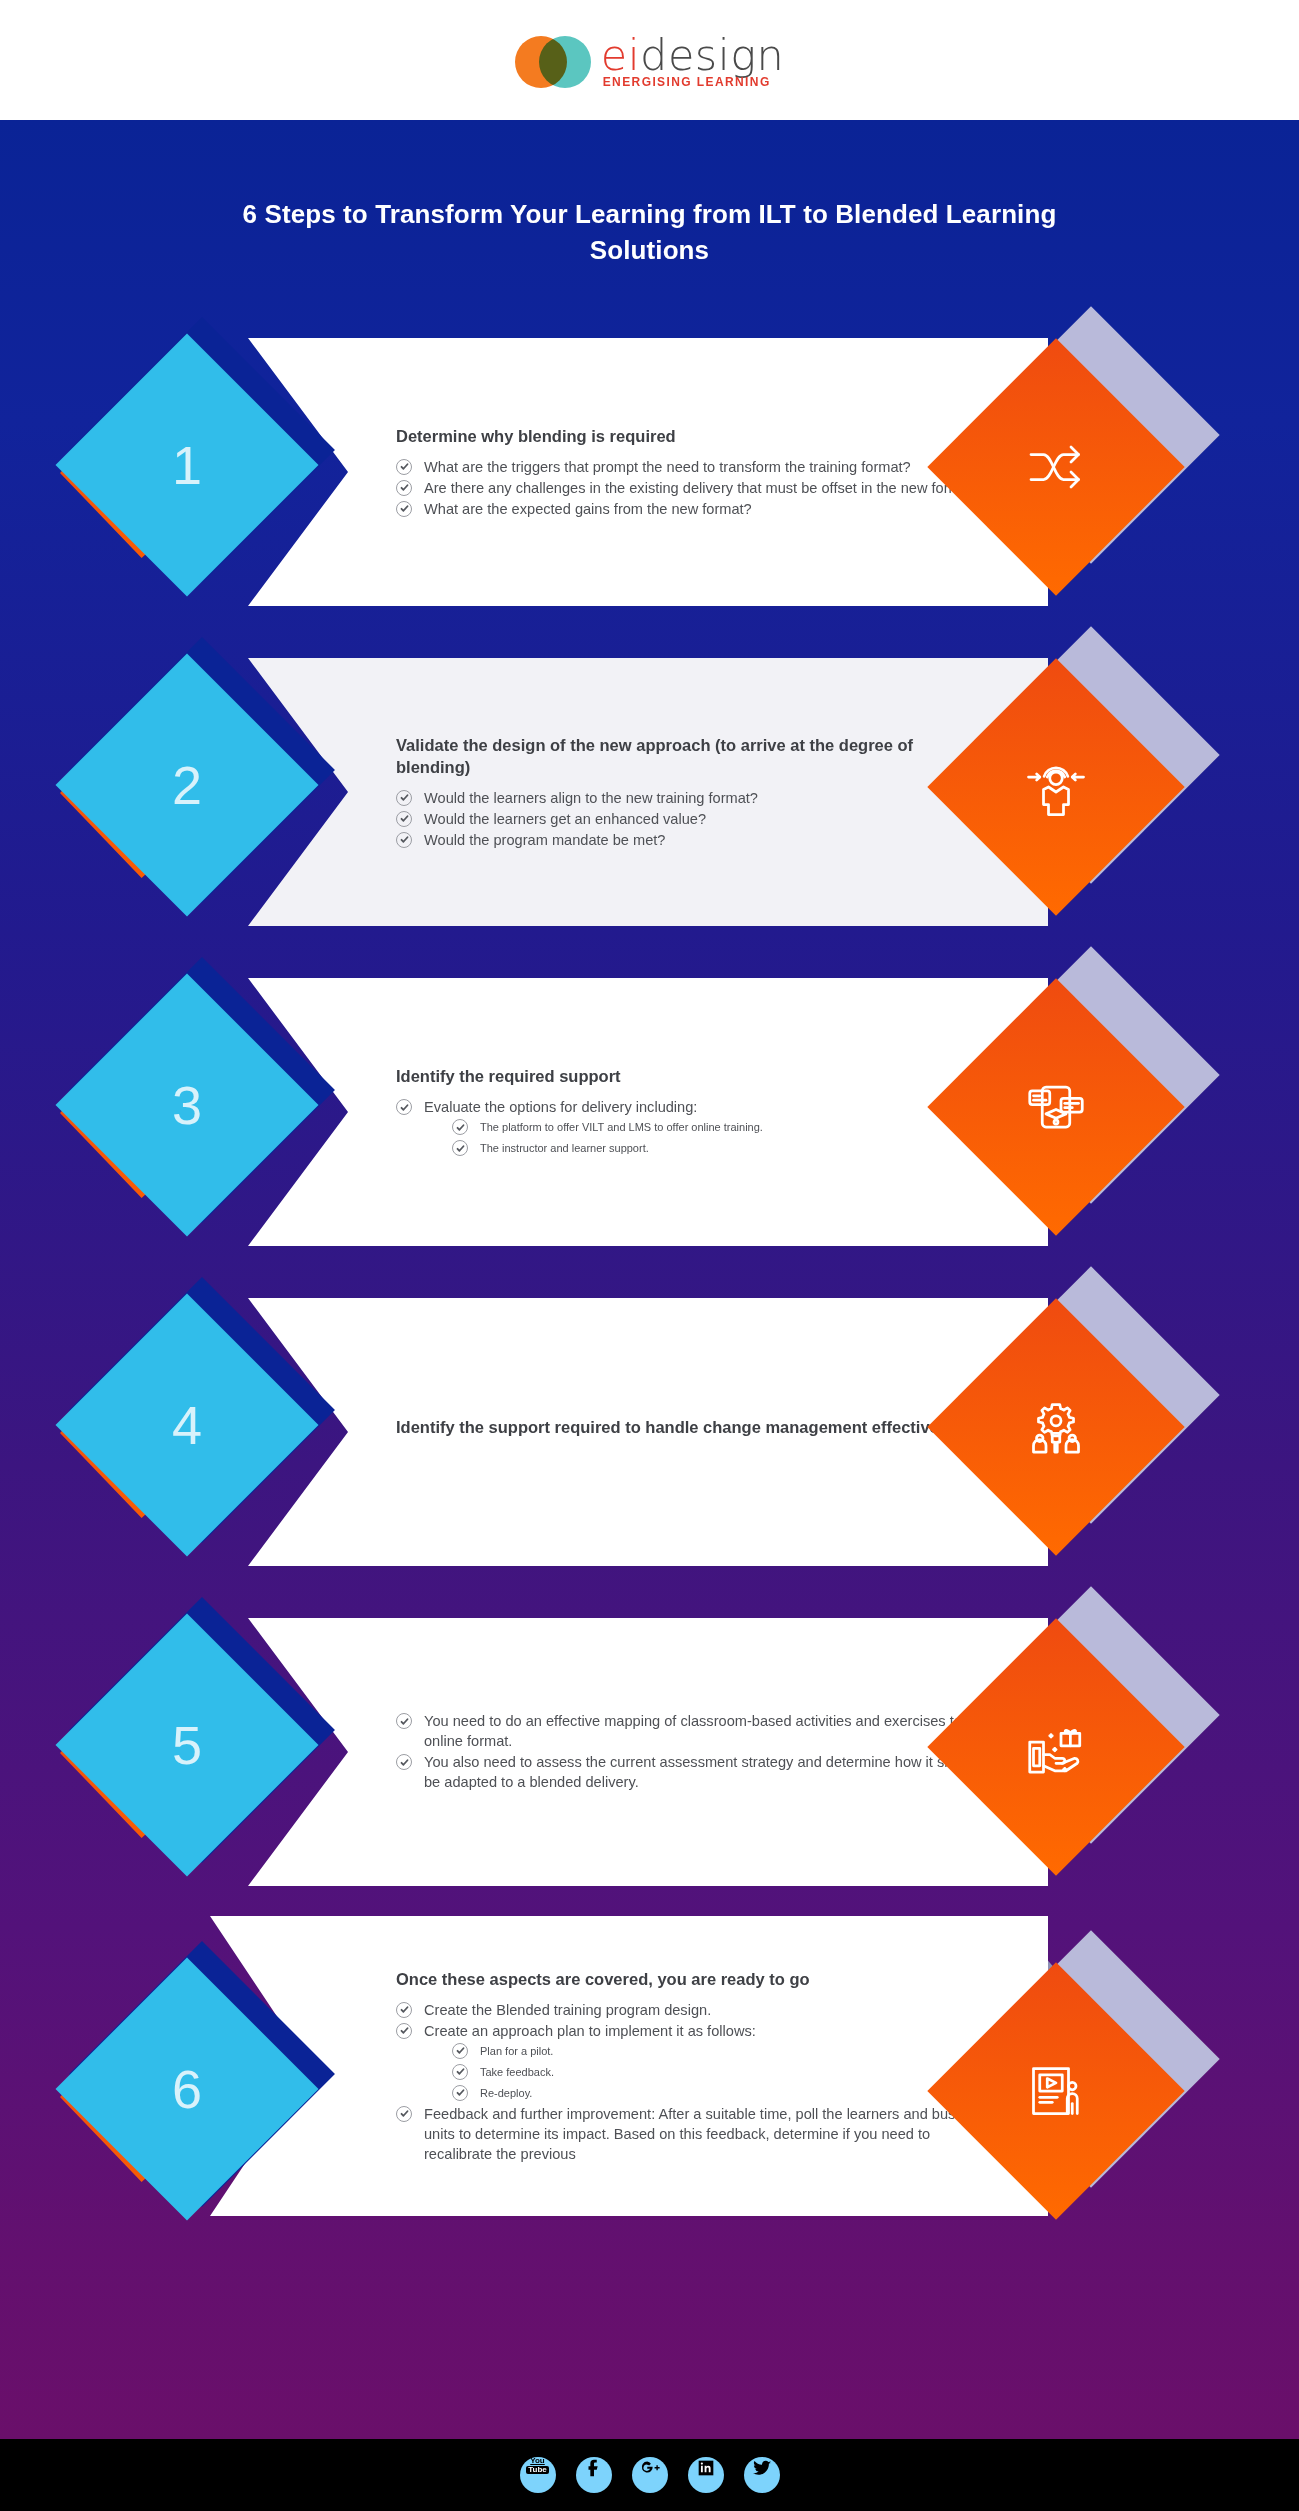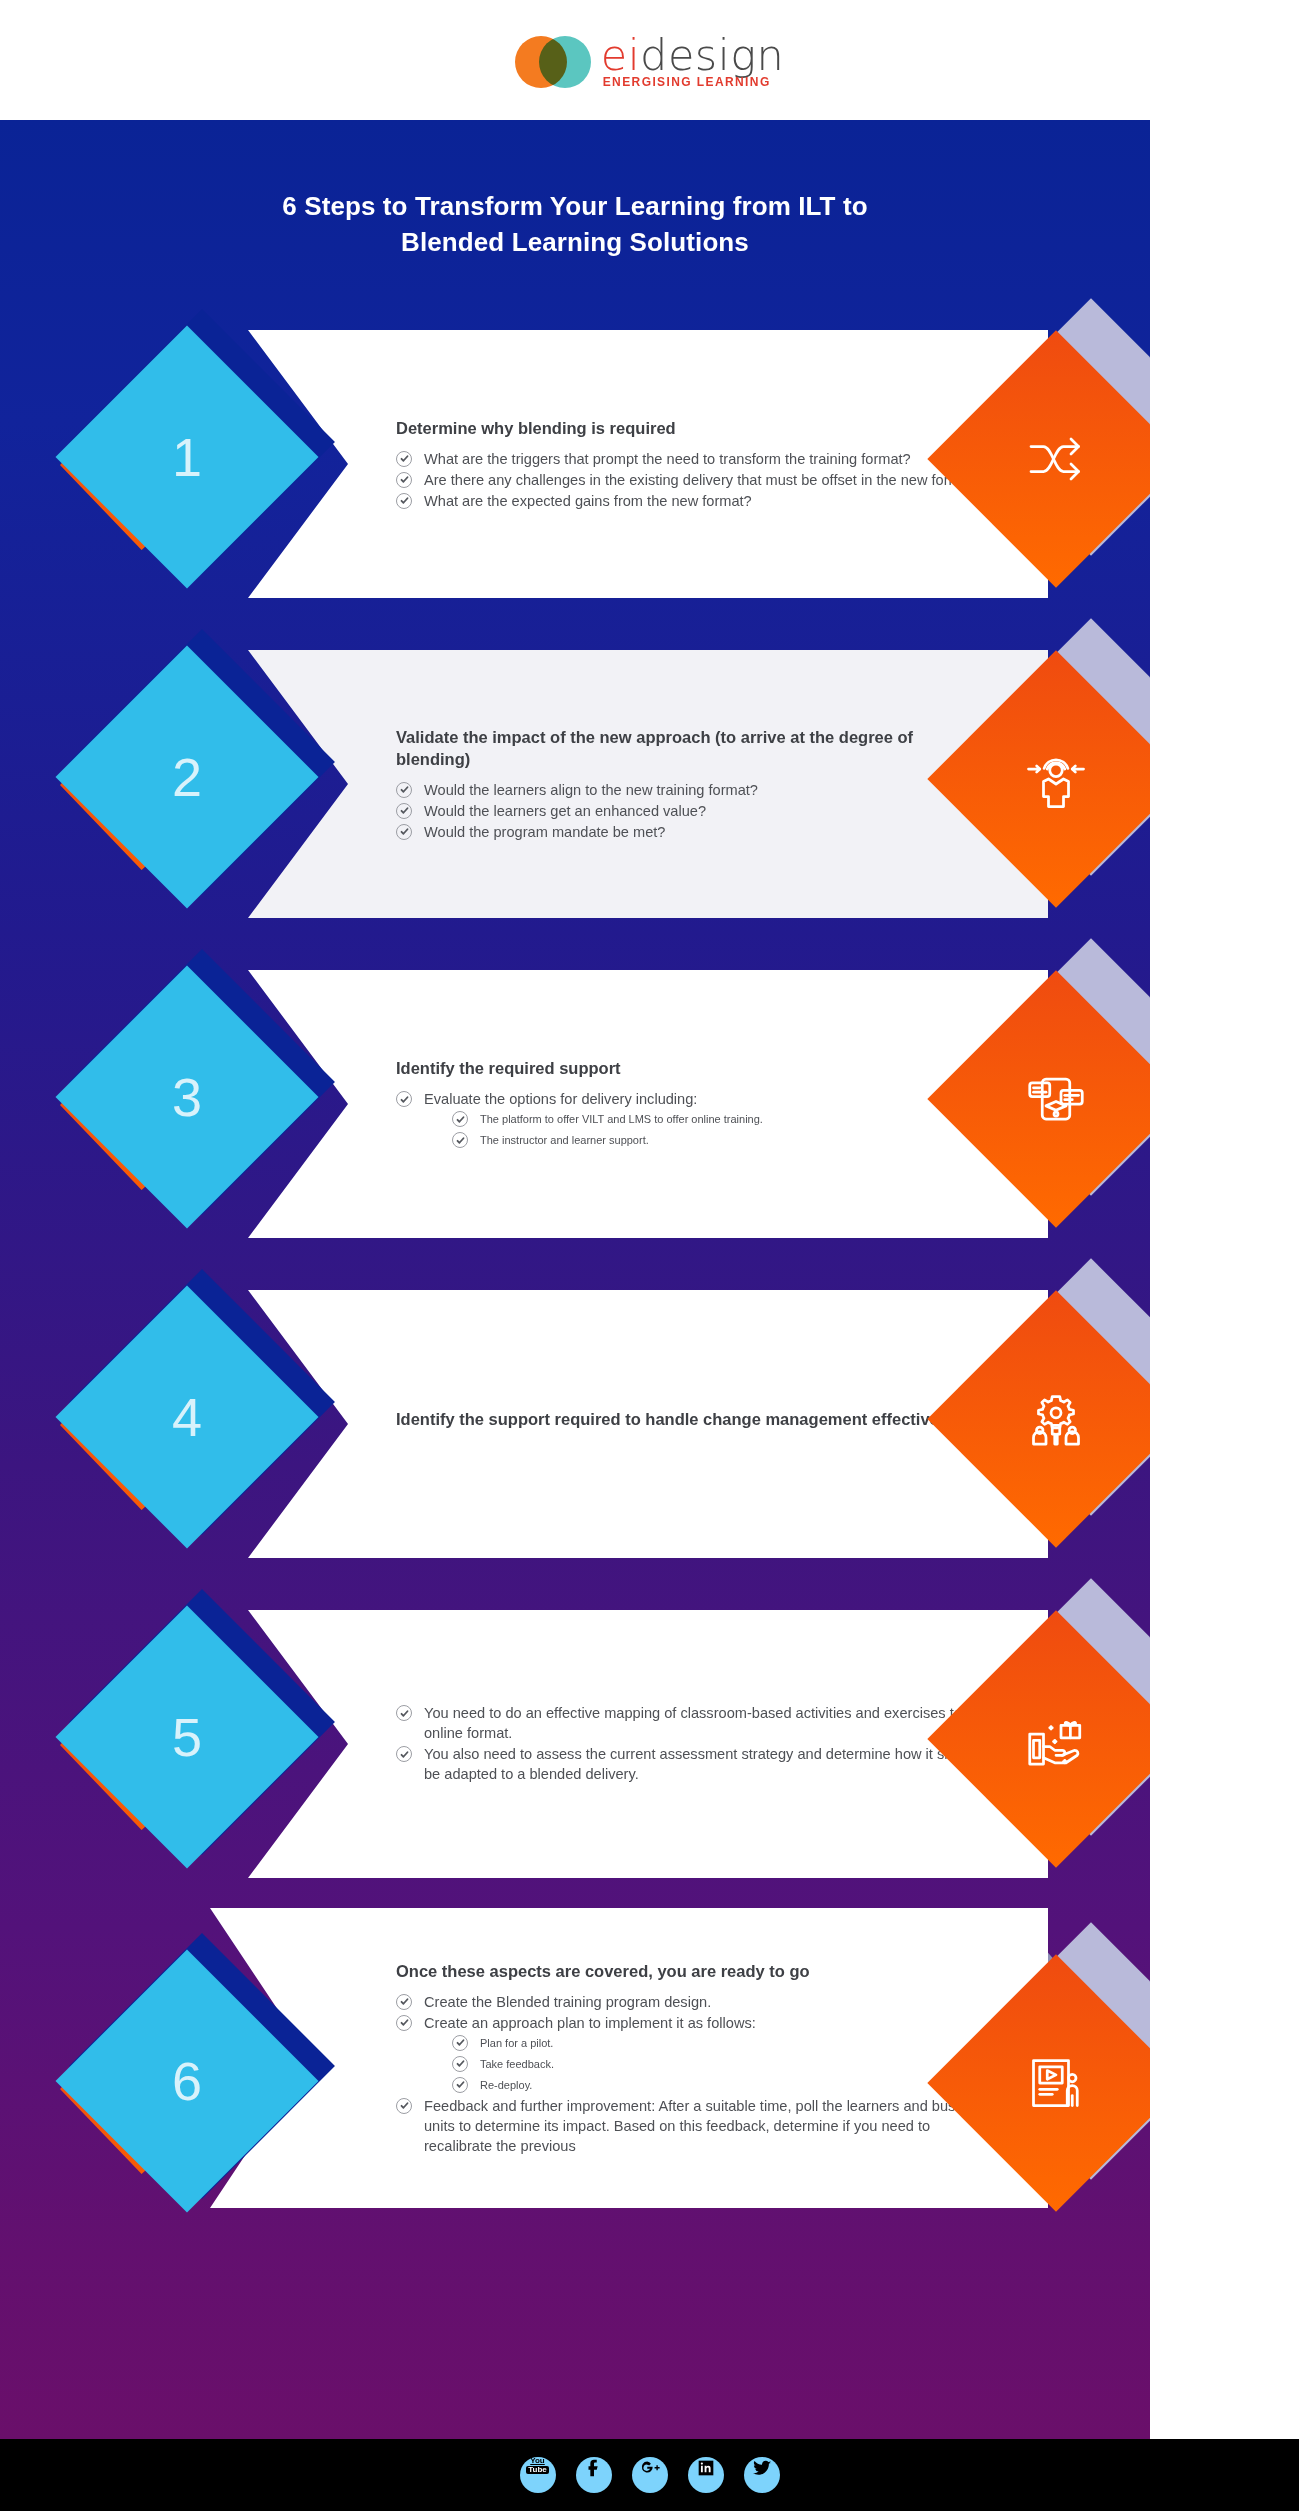--- a/index.html
+++ b/index.html
@@ -33,25 +33,25 @@
   .logo-text-block { display:flex; flex-direction:column; }
   .logo-word { font-size:43px; line-height:46px; font-weight:300;
                letter-spacing:.5px; color:#4a4a4a; font-family:"DejaVu Sans", sans-serif; }
   .logo-word .ei { color:#e23b2e; }
   .logo-tag { font-size:12px; font-weight:bold; letter-spacing:1.4px;
               color:#e23b2e; margin-top:-3px; padding-left:2px; }
 
   
   .body-bg {
     position:relative;
-    width:1150px;
+    width:1299px;
     height:2319px;
     background:linear-gradient(180deg,#0a2396 0%,#11239b 13%,#221a8e 35%,#3c1580 58%,#53127a 78%,#63106f 92%,#6a0f6a 100%);
     overflow:hidden;
-    padding-top:8px;
+    padding-top:16px;
   }
 
   .title {
     text-align:center;
     color:#ffffff;
     font-size:26px;
     font-weight:bold;
     line-height:36px;
     padding:60px 230px 0 230px;
     letter-spacing:.1px;
@@ -281,21 +281,21 @@
         </span>
       </div>
     </div>
 
     <div class="step">
       <div class="orange-chevron"></div>
       <div class="grey-arrow"></div>
       <div class="lav-diamond"></div>
       <div class="panel alt">
         <div class="panel-inner">
-          <div class="step-head">Validate the impact of the new approach (to arrive at the degree of blending)</div>
+          <div class="step-head">Validate the design of the new approach (to arrive at the degree of blending)</div>
           <ul class="blist">
             <li><span class="tick">
                   <svg viewBox="0 0 12 12">
                     <polyline points="2,6.4 4.6,9 10,3"></polyline>
                   </svg>
                 </span><span>Would the learners align to the new training format?</span></li>
             <li><span class="tick">
                   <svg viewBox="0 0 12 12">
                     <polyline points="2,6.4 4.6,9 10,3"></polyline>
                   </svg>

